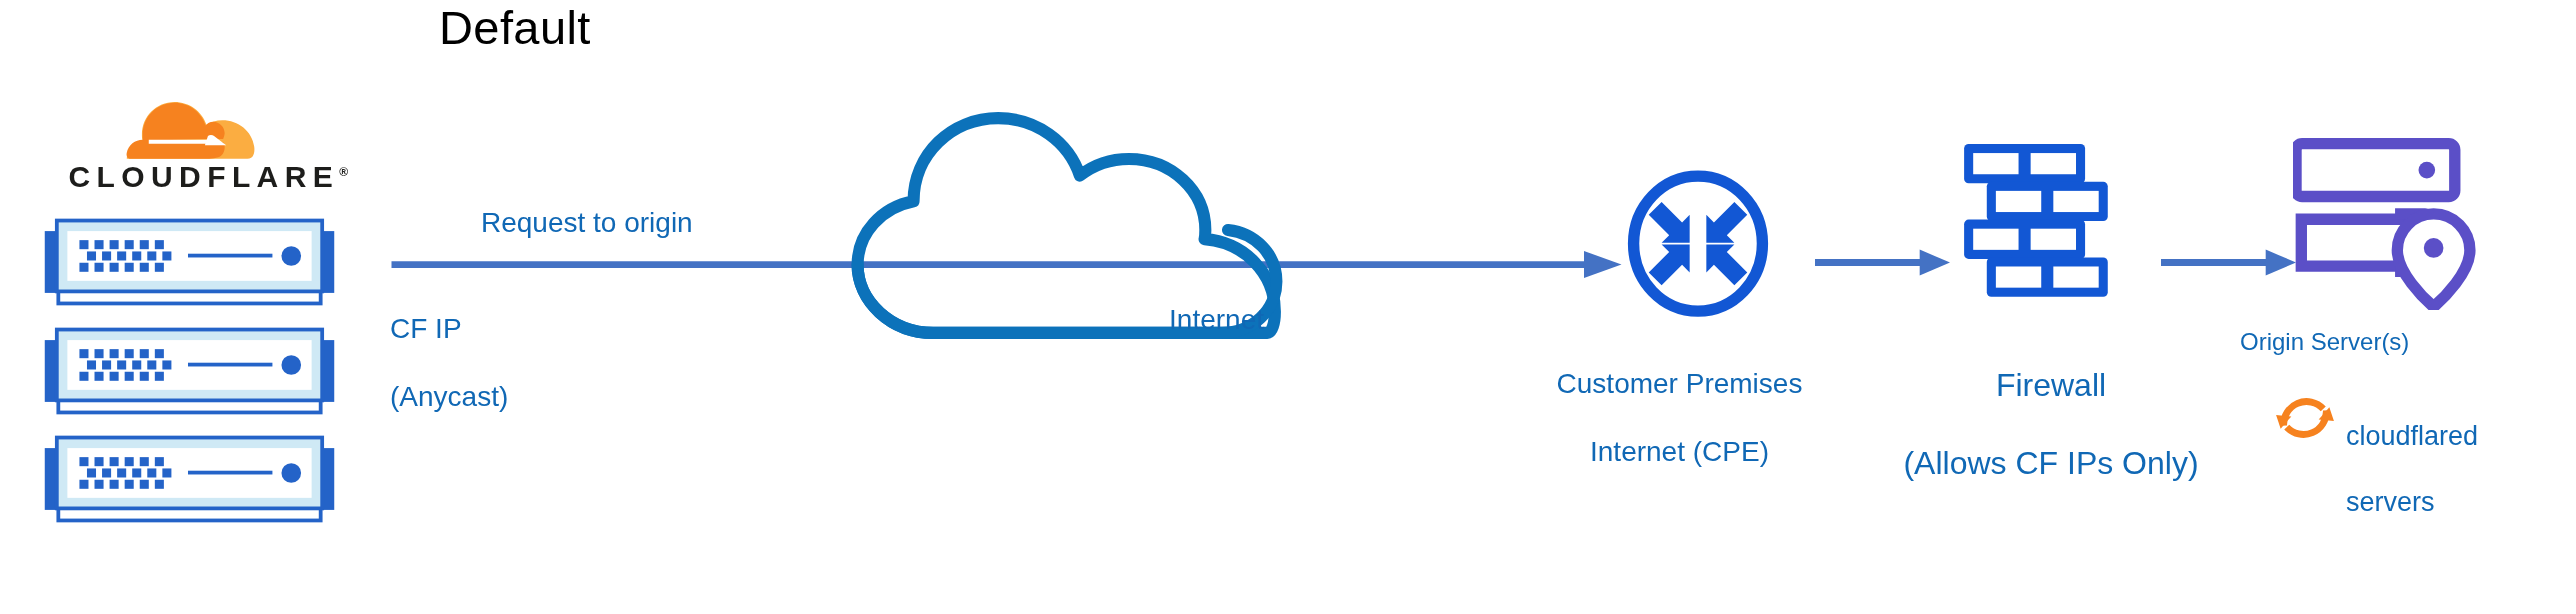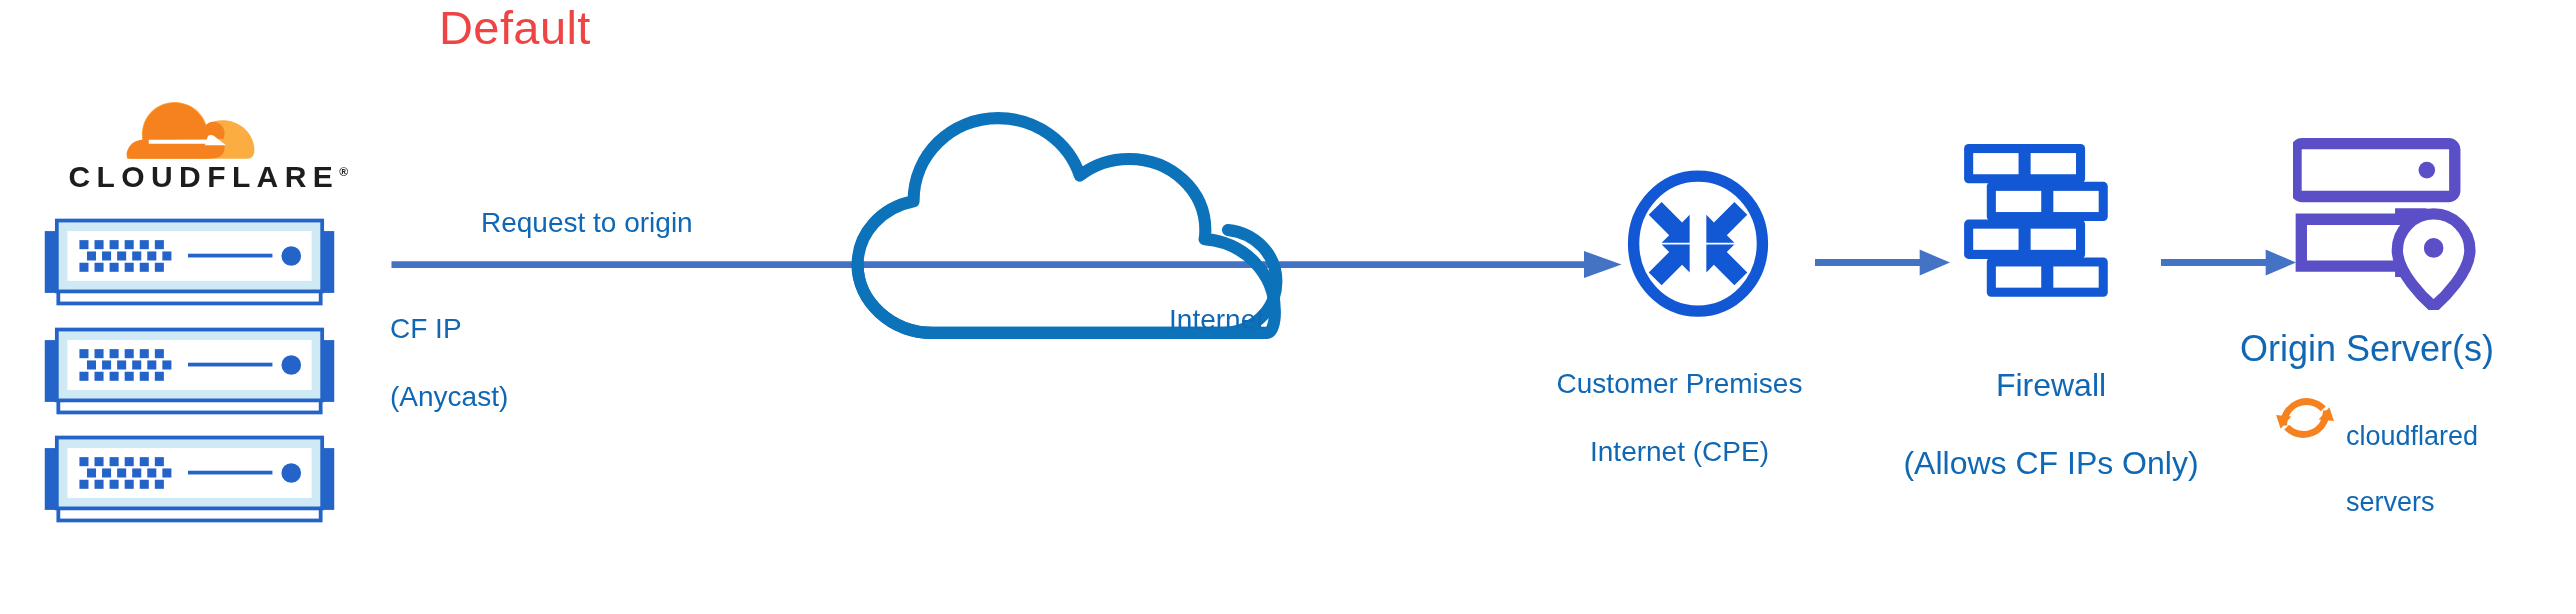--- a/index.html
+++ b/index.html
@@ -17,21 +17,21 @@
     background: #ffffff;
     overflow: hidden;
   }
   .abs { position: absolute; }
 
   
   #page-title {
     left: 439px;
     top: 0px;
     font-size: 47px;
-    color: #ef4444;
+    color: #000000;
     letter-spacing: 0.4px;
     white-space: nowrap;
   }
 
   
   #cloudflare-logo-group {
     left: 30px;
     top: 98px;
     width: 318px;
     height: 106px;
@@ -95,21 +95,21 @@
     left: 1877px;
     top: 327px;
     width: 348px;
     font-size: 32px;
     text-align: center;
   }
   #label-origin-server {
     left: 2240px;
     top: 327px;
     width: 318px;
-    font-size: 36px;
+    font-size: 24px;
     text-align: left;
   }
   #label-cloudflared {
     left: 2346px;
     top: 387px;
     width: 219px;
     font-size: 27px;
     text-align: left;
   }
 </style>

